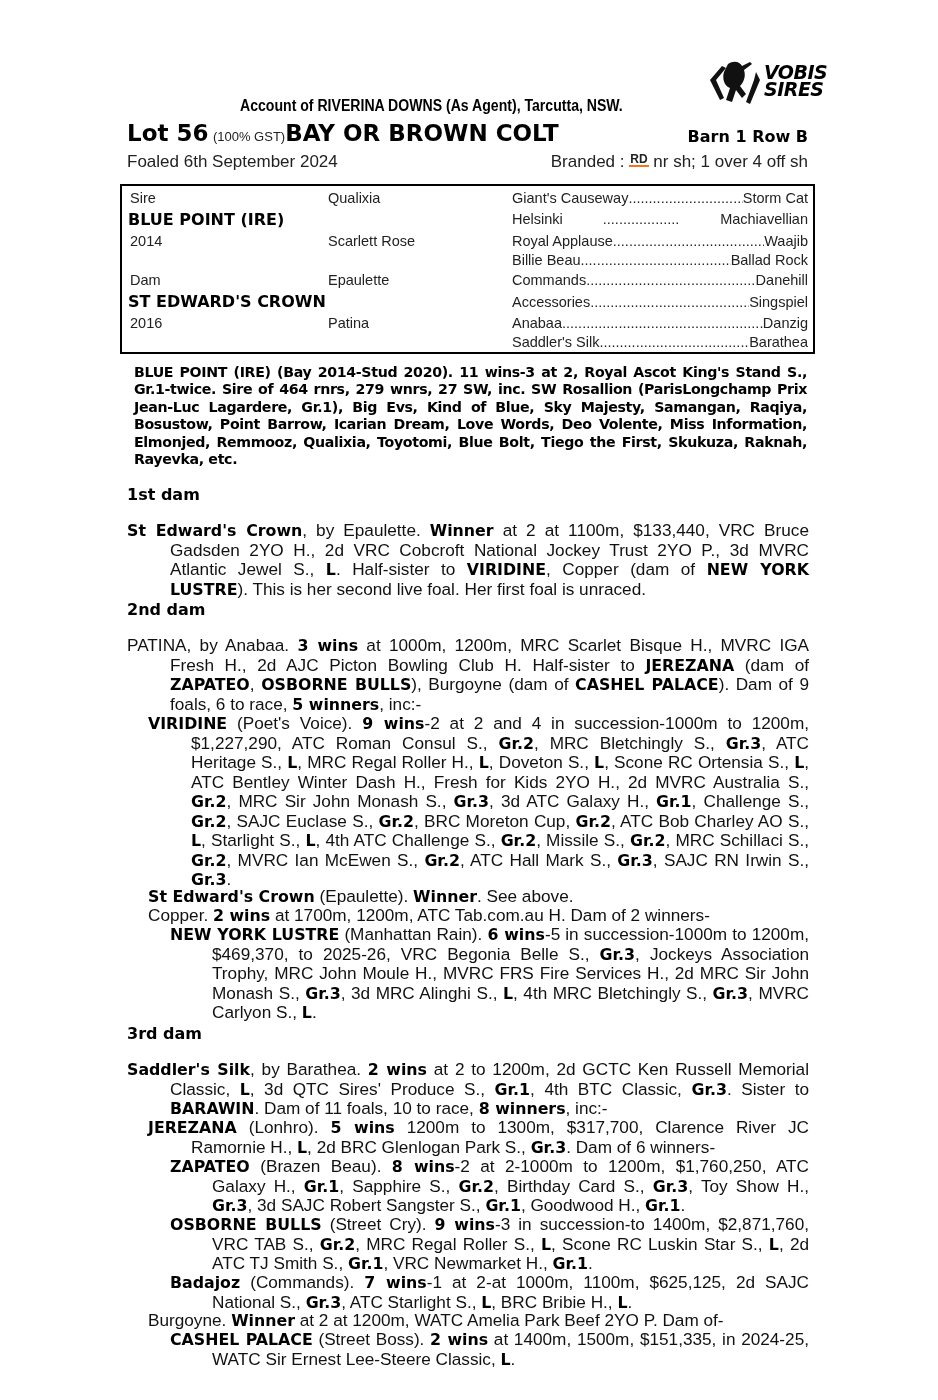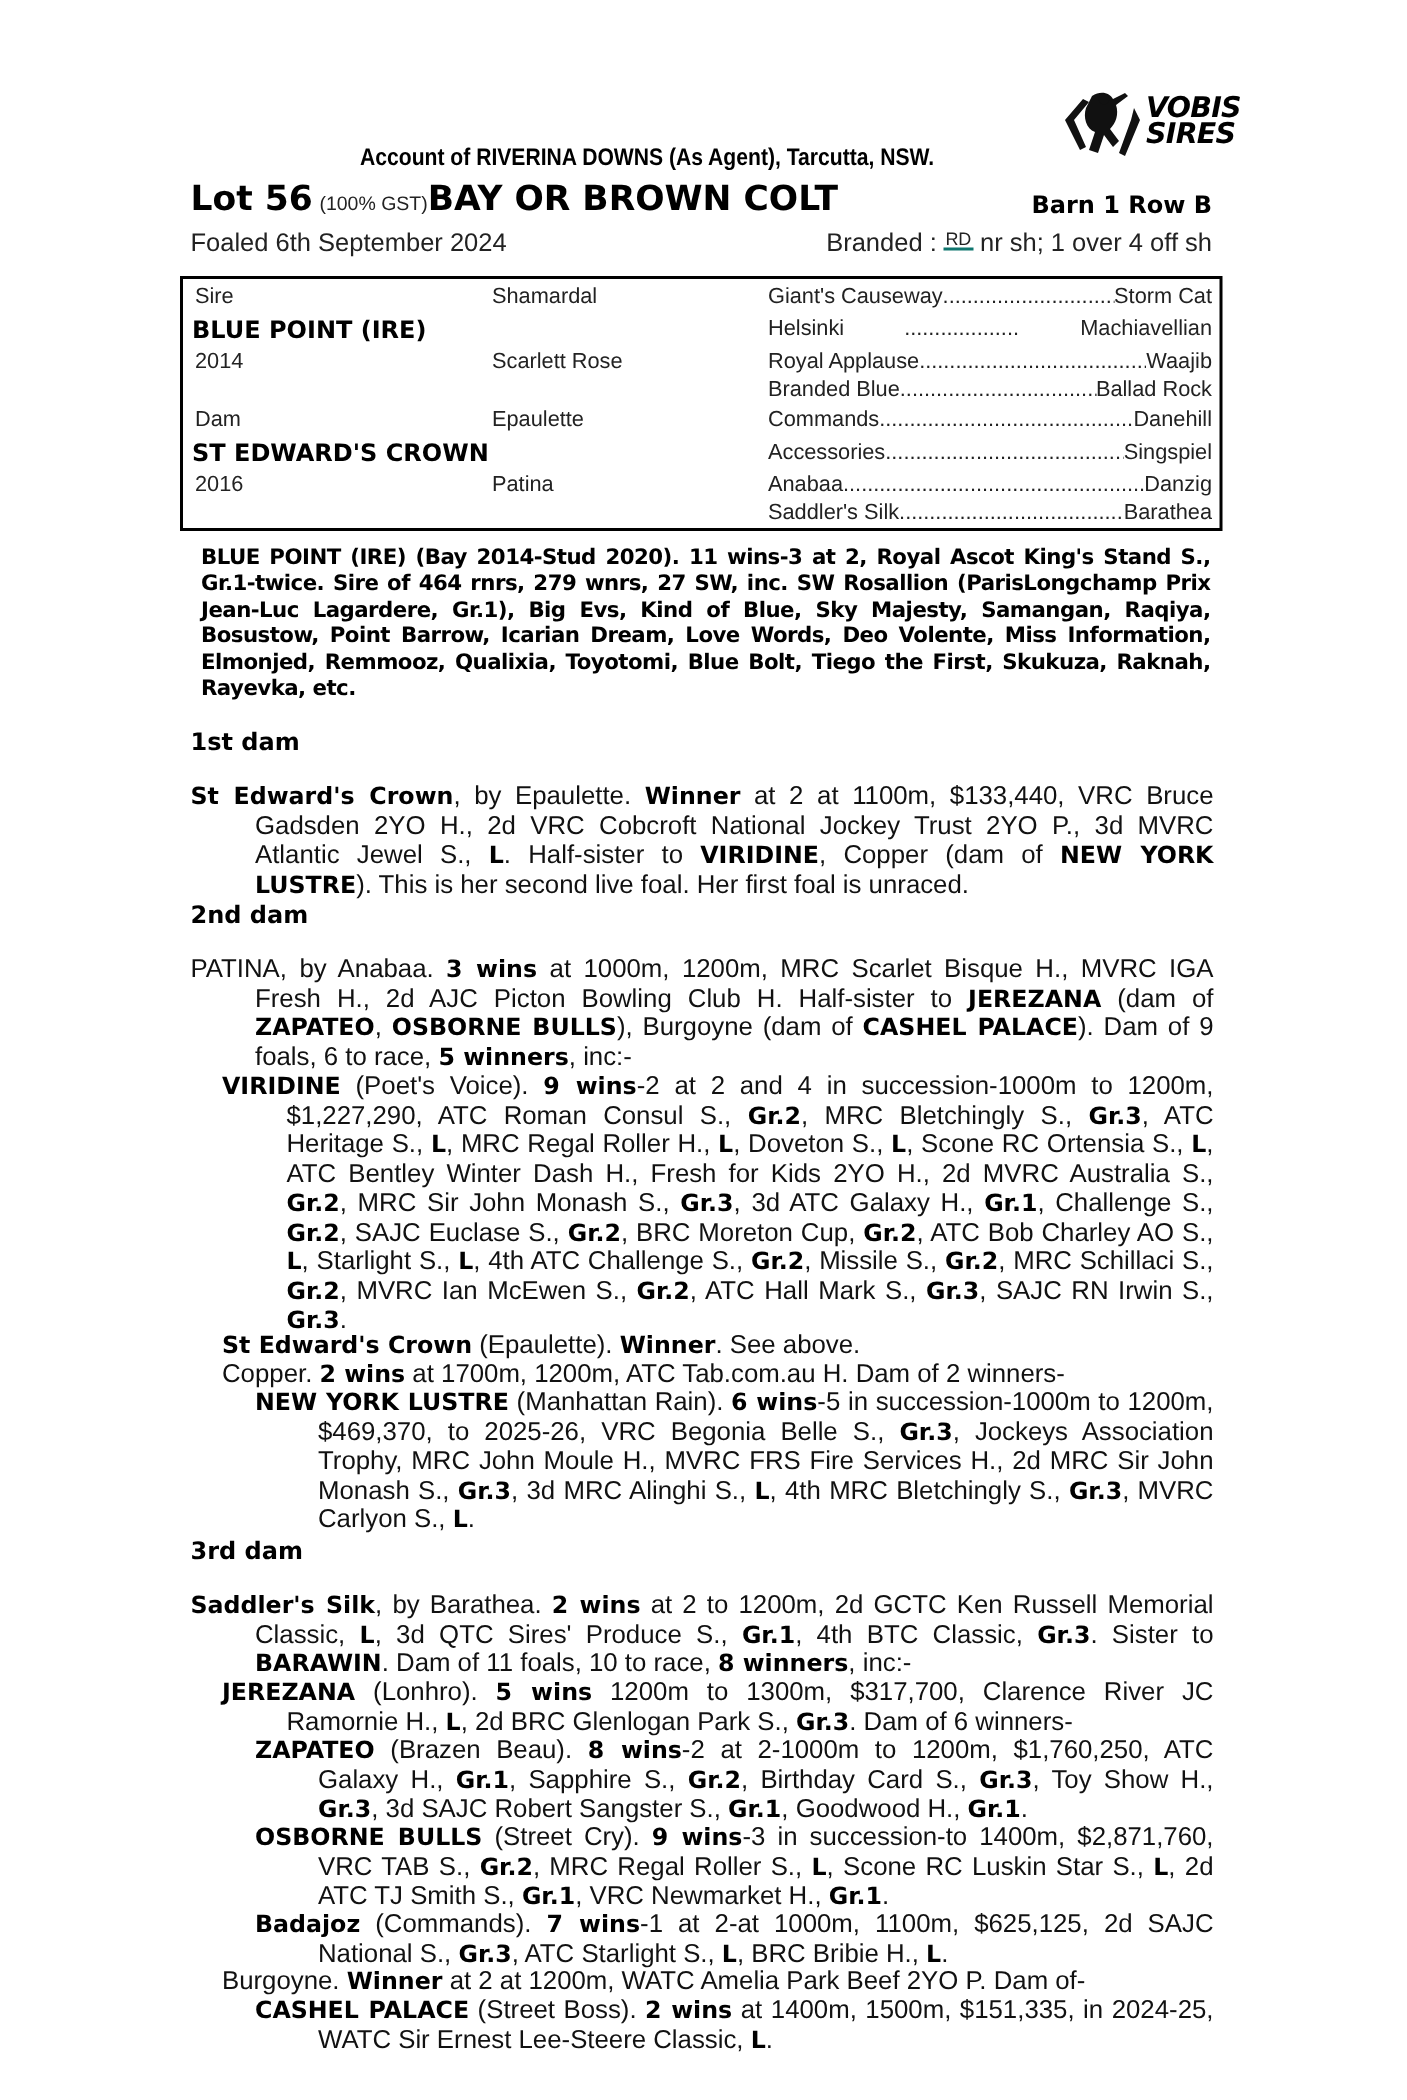--- a/index.html
+++ b/index.html
@@ -11,21 +11,21 @@
                 font-weight:bold; font-style:italic; font-size:19px; line-height:17px; letter-spacing:-0.5px; }
   .account { position:absolute; left:240px; top:97px; font-family:"Liberation Sans Narrow","Liberation Sans", sans-serif;
              font-weight:bold; font-size:16px; transform:scaleX(0.88); transform-origin:left top; white-space:nowrap; }
   .lotline { position:absolute; left:127px; top:120px; width:681px; height:30px; white-space:nowrap; }
   .lotline .lot { font-family:"DejaVu Sans", sans-serif; font-weight:bold; font-size:23px; }
   .lotline .gst { font-size:13px; color:#222; }
   .lotline .desc { font-family:"DejaVu Sans", sans-serif; font-weight:bold; font-size:23px; }
   .lotline .barn { position:absolute; right:0; top:7px; font-family:"DejaVu Sans", sans-serif; font-weight:bold; font-size:16px; }
   .foaled { position:absolute; left:127px; top:152px; font-size:17px; color:#222; }
   .branded { position:absolute; right:130px; top:152px; font-size:17px; color:#222; white-space:nowrap; }
-  .brand-mark { display:inline-block; font-size:12px; font-weight:normal; line-height:11px; border-bottom:2px solid #0f766e; padding:0 1px; vertical-align:4px; }
+  .brand-mark { display:inline-block; font-size:12px; font-weight:bold; line-height:11px; border-bottom:2px solid #f97316; padding:0 1px; vertical-align:4px; }
 
   .pedigree { position:absolute; left:120px; top:184px; width:695px; height:170px; border:2px solid #000; box-sizing:border-box; }
   .ped-cell { position:absolute; font-size:14.5px; color:#222; white-space:nowrap; }
   .ped-bold { font-family:"DejaVu Sans", sans-serif; font-weight:bold; font-size:16px; color:#000; }
   .ped-gg { position:absolute; left:390px; width:296px; display:flex; font-size:14.5px; color:#222; white-space:nowrap; overflow:hidden; }
   .ped-gg .dots { flex:1; overflow:hidden; }
   .ped-gg .dots::before { content:"..........................................................................................................."; letter-spacing:0px; }
 
   .sire-summary { position:absolute; left:134px; top:364px; width:673px; font-family:"DejaVu Sans", sans-serif;
                   font-weight:bold; font-size:14.2px; line-height:17.4px; text-align:justify; letter-spacing:-0.35px; }
@@ -72,42 +72,42 @@
 </div>
 
 <div class="pedigree">
   <div class="ped-cell" style="left:8px;top:4px;">Sire</div>
   <div class="ped-cell ped-bold" style="left:6px;top:24px;">BLUE POINT (IRE)</div>
   <div class="ped-cell" style="left:8px;top:47px;">2014</div>
   <div class="ped-cell" style="left:8px;top:86px;">Dam</div>
   <div class="ped-cell ped-bold" style="left:6px;top:106px;">ST EDWARD'S CROWN</div>
   <div class="ped-cell" style="left:8px;top:129px;">2016</div>
 
-  <div class="ped-cell" style="left:206px;top:4px;">Shamardal</div>
+  <div class="ped-cell" style="left:206px;top:4px;">Qualixia</div>
   <div class="ped-cell" style="left:206px;top:47px;">Scarlett Rose</div>
   <div class="ped-cell" style="left:206px;top:86px;">Epaulette</div>
   <div class="ped-cell" style="left:206px;top:129px;">Patina</div>
 
   <div class="ped-gg" style="top:4px;">
       <span>Giant's Causeway</span>
       <span class="dots"></span>
       <span>Storm Cat</span>
     </div>
   <div class="ped-gg" style="top:25px;gap:40px;">
       <span>Helsinki</span>
       <span class="dots"></span>
       <span>Machiavellian</span>
     </div>
   <div class="ped-gg" style="top:47px;">
       <span>Royal Applause</span>
       <span class="dots"></span>
       <span>Waajib</span>
     </div>
   <div class="ped-gg" style="top:66px;">
-      <span>Branded Blue</span>
+      <span>Billie Beau</span>
       <span class="dots"></span>
       <span>Ballad Rock</span>
     </div>
   <div class="ped-gg" style="top:86px;">
       <span>Commands</span>
       <span class="dots"></span>
       <span>Danehill</span>
     </div>
   <div class="ped-gg" style="top:108px;">
       <span>Accessories</span>

